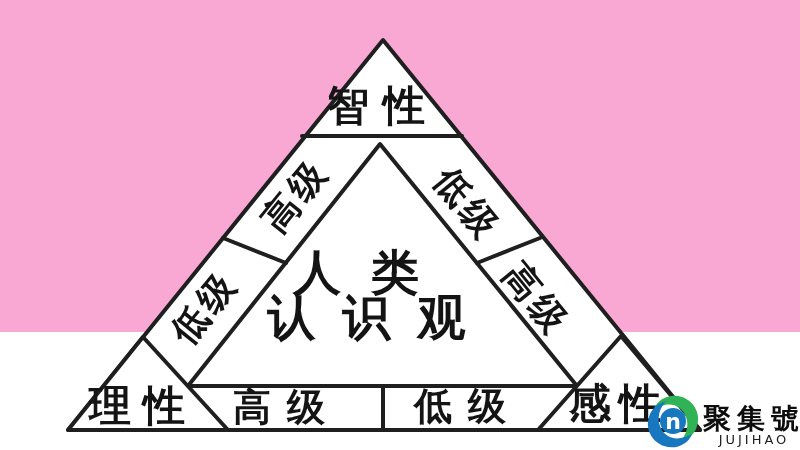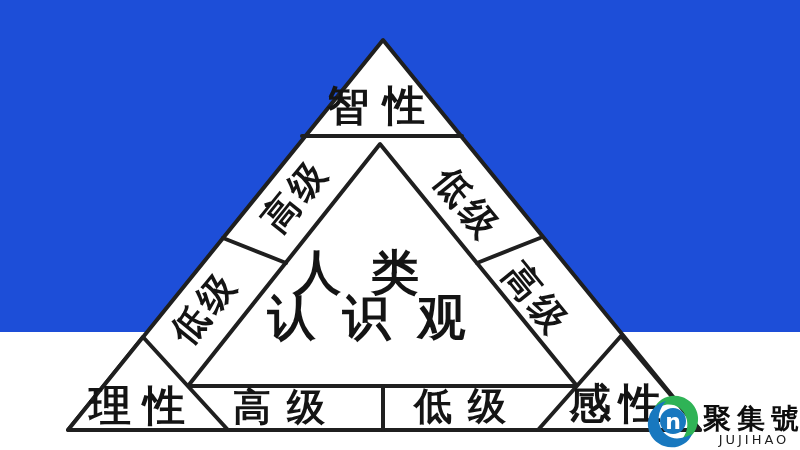--- a/index.html
+++ b/index.html
@@ -8,21 +8,21 @@
     background: #ffffff;
     width: 800px;
     height: 450px;
     overflow: hidden;
     font-family: "DejaVu Sans", sans-serif;
   }
   .stage {
     position: relative;
     width: 800px;
     height: 332px;
-    background: #1d4ed8;
+    background: #f9a8d4;
   }
   svg { display: block; }
   .diagram-line {
     fill: none;
     stroke: #1f1f1f;
     stroke-width: 4;
     stroke-linejoin: round;
     stroke-linecap: round;
   }
   .diagram-face {

